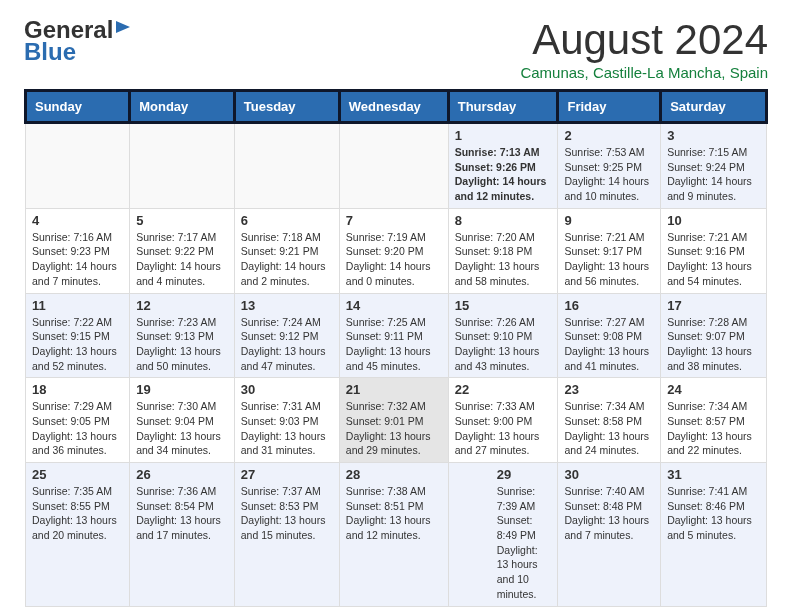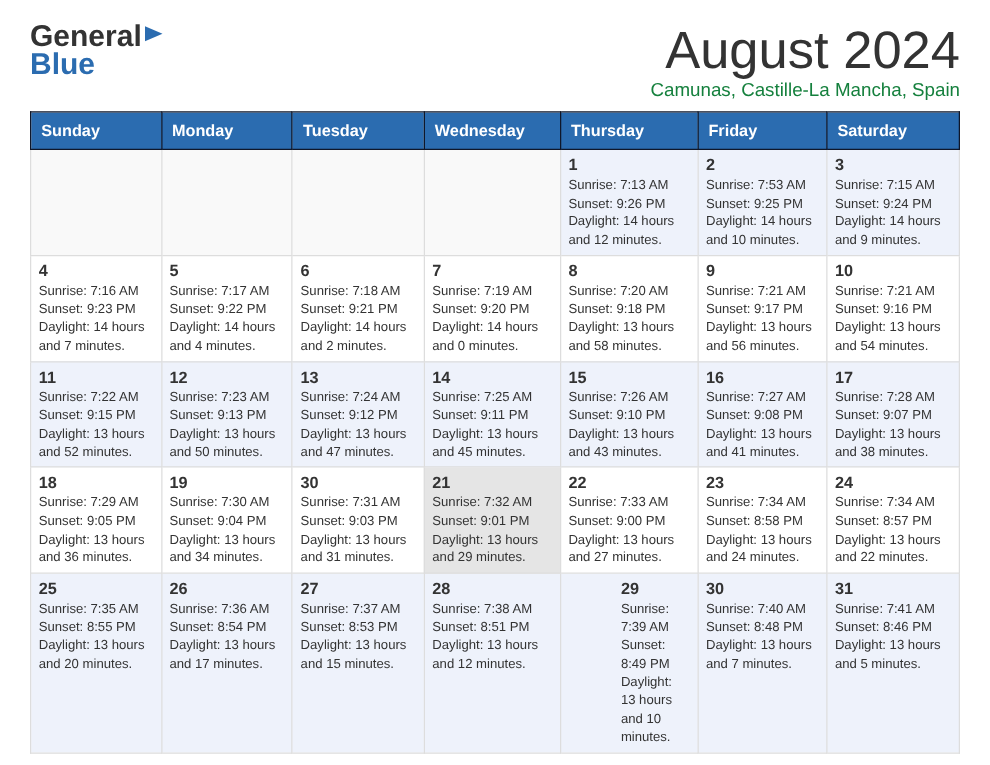--- a/index.html
+++ b/index.html
@@ -7,21 +7,21 @@
     
     .header { padding: 16px 24px 8px; display: flex; justify-content: space-between; align-items: flex-start; }
     
     .logo { display: flex; flex-direction: column; align-items: flex-start; }
     
     .title-area { text-align: right; }
     
     .calendar { width: 100%; border-collapse: collapse; margin: 0 12px; width: calc(100% - 24px); }
     .calendar-wrapper { padding: 0 12px 12px; }
     
-    .calendar th { background: #2b6cb0; color: #fff; text-align: left; padding: 7px 8px; font-size: 13px; border: 1px solid #0f172a; }
+    .calendar th { background: #2b6cb0; color: #fff; text-align: left; padding: 7px 8px; font-size: 13px; border: 3px solid #0f172a; }
     
     .calendar td { border: 1px solid #ddd; vertical-align: top; padding: 4px 6px; width: 113px; min-height: 80px; }
     
     .day-num { font-size: 13px; font-weight: bold; color: #333; display: block; margin-bottom: 2px; }
     .day-info { font-size: 10.5px; color: #333; line-height: 1.4; }
     
     .empty { background: #f9f9f9; }
     
     tr:nth-child(even) td { background-color: #eef2fb; }
     tr:nth-child(odd) td:not(.empty) { background-color: #ffffff; }
@@ -62,21 +62,21 @@
           </tr>
       </thead>
       <tbody id="calendar-body">
       <tr>
             <td class="empty" style="background-color: rgb(249, 249, 249);"></td>
             <td class="empty" style="background-color: rgb(249, 249, 249);"></td>
             <td class="empty" style="background-color: rgb(249, 249, 249);"></td>
             <td class="empty" style="background-color: rgb(249, 249, 249);"></td>
             <td style="background-color: rgb(238, 242, 251);">
               <span class="day-num">1</span>
-              <div class="day-info" style="white-space: pre-line;">Sunrise: 7:13 AM
+              <div class="day-info" style="white-space: pre-line; font-weight: bold;">Sunrise: 7:13 AM
 Sunset: 9:26 PM
 Daylight: 14 hours and 12 minutes.</div>
             </td>
             <td style="background-color: rgb(238, 242, 251);">
               <span class="day-num">2</span>
               <div class="day-info" style="white-space: pre-line;">Sunrise: 7:53 AM
 Sunset: 9:25 PM
 Daylight: 14 hours and 10 minutes.</div>
             </td>
             <td style="background-color: rgb(238, 242, 251);">

